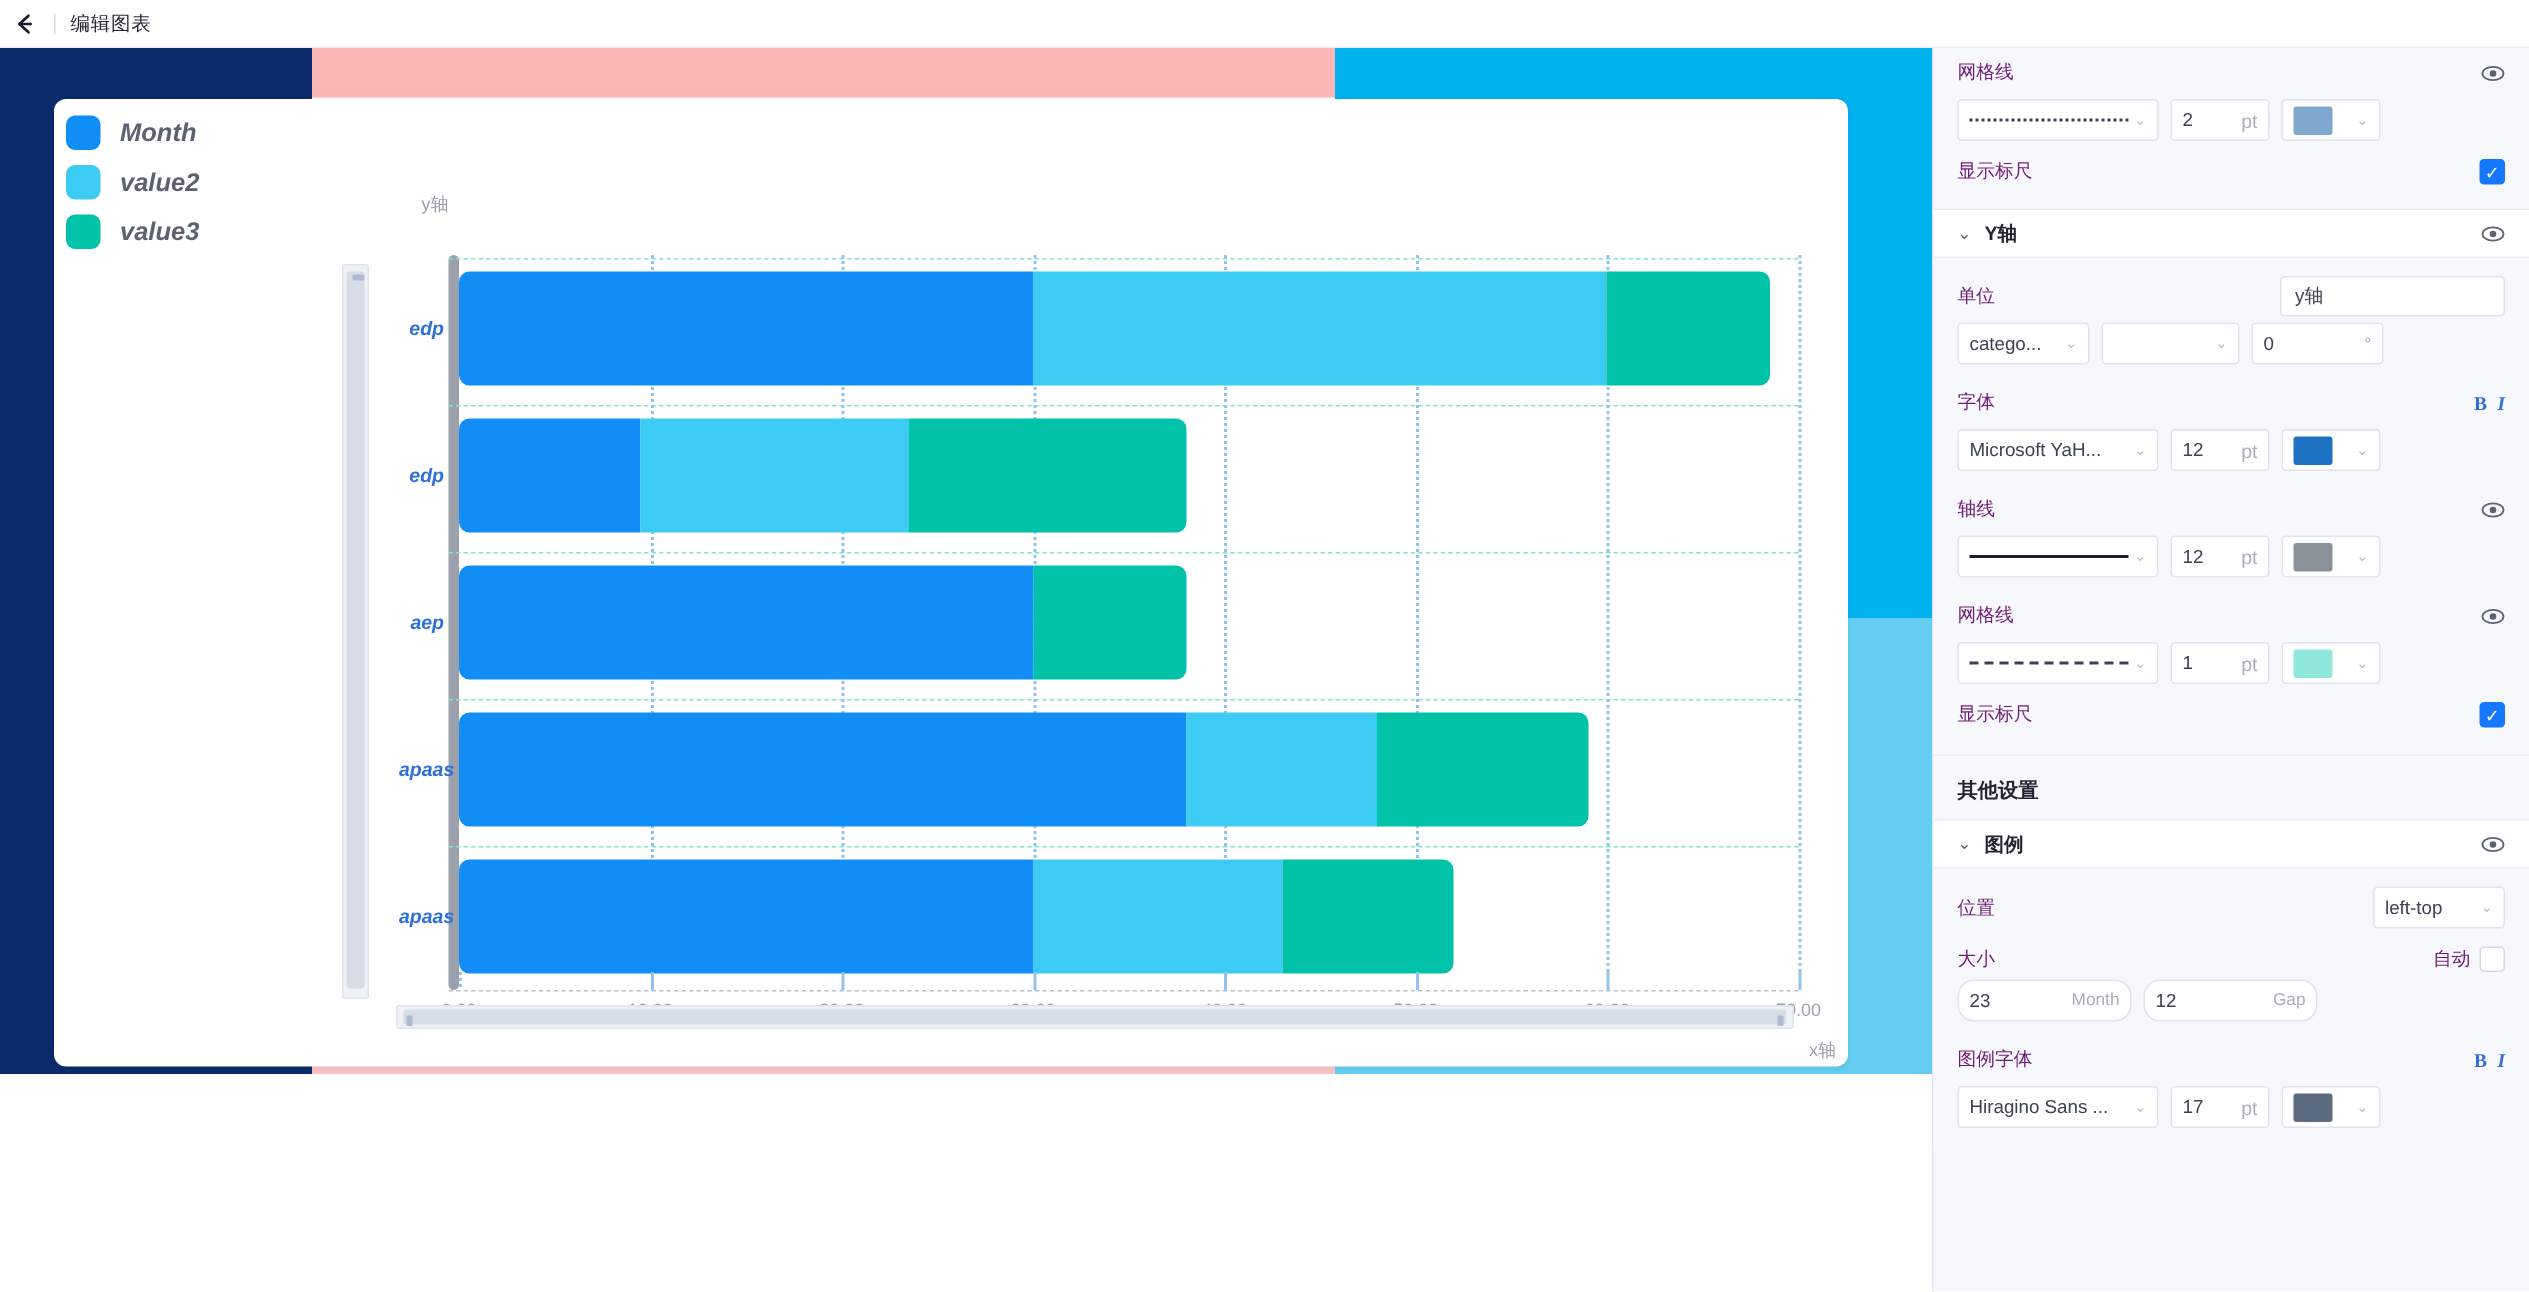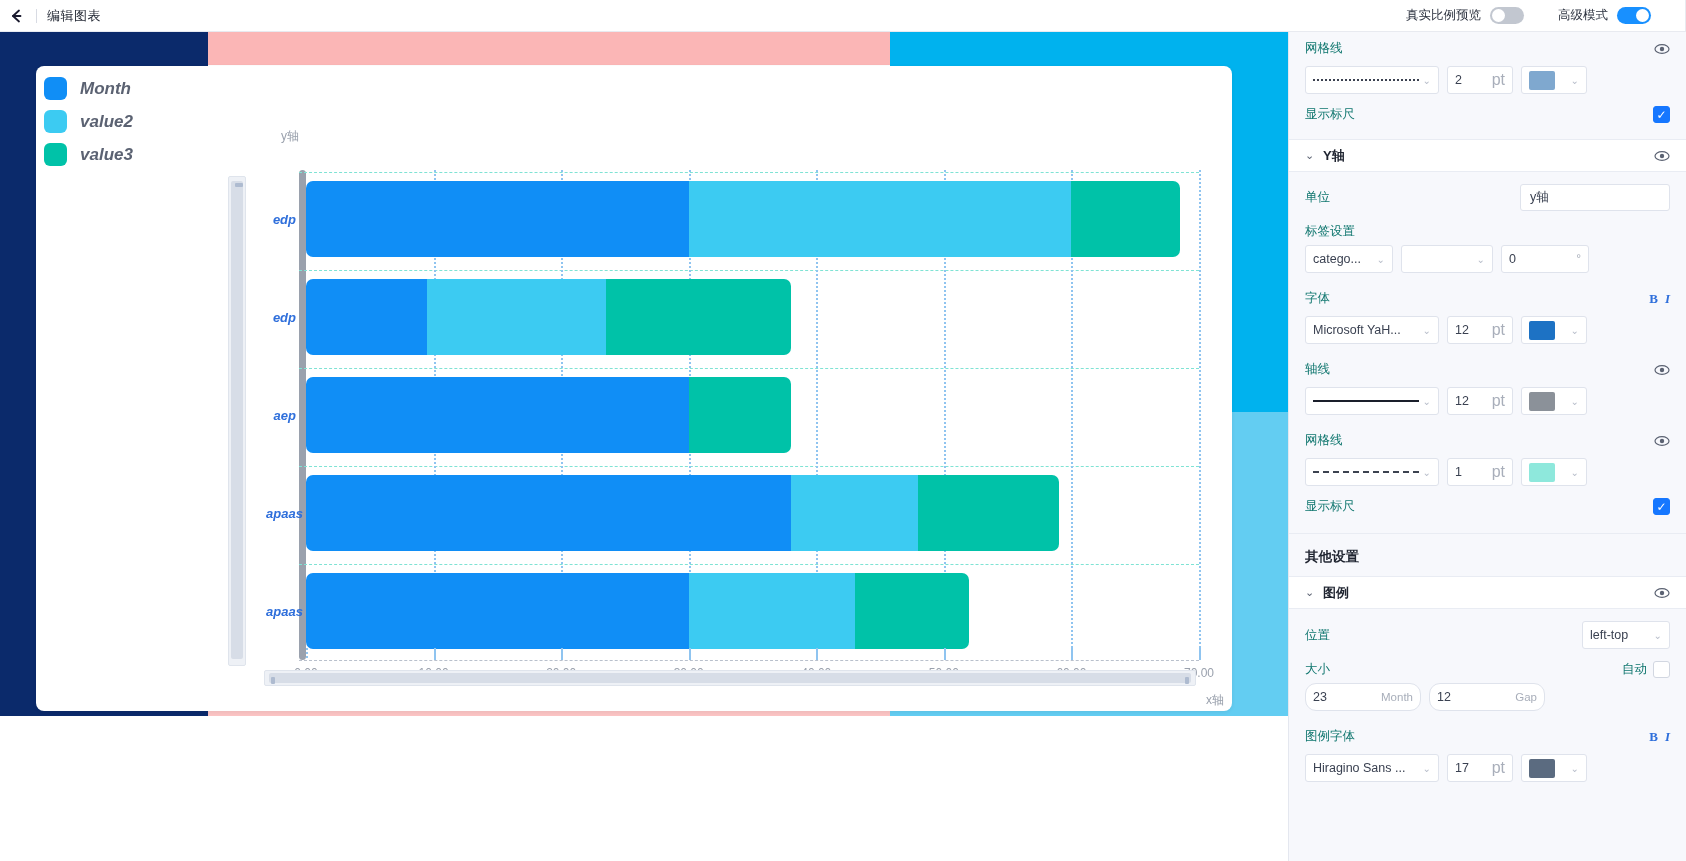--- a/index.html
+++ b/index.html
@@ -160,34 +160,34 @@
     background: #fff; border-top: 1px solid #e9ecf3; border-bottom: 1px solid #e9ecf3;
   }
   .chev { color: #5b6272; font-size: 11px; width: 18px; }
   .sec-title { font-size: 13px; color: #1f2430; font-weight: 600; }
   .eye { margin-left: auto; color: #5b6272; display: flex; align-items: center; }
 
   .field-row {
     display: flex; align-items: center; min-height: 30px;
     padding: 3px 16px 0 16px;
   }
-  .f-label { font-size: 12.5px; color: #0f766e; }
+  .f-label { font-size: 12.5px; color: #701a75; }
   .f-right { margin-left: auto; display: flex; align-items: center; gap: 6px; }
 
   .ctrl-row { display: flex; gap: 8px; padding: 4px 16px 9px 16px; }
 
   .sel, .inp {
     height: 28px; background: #fff; border: 1px solid #dfe3ec; border-radius: 3px;
     display: flex; align-items: center; padding: 0 7px; font-size: 12.5px;
     color: #3a4151; position: relative;
   }
   .sel .caret { margin-left: auto; color: #b6bcc9; font-size: 10px; padding-left: 4px; }
   .sel-line { width: 134px; }
   .inp-num { width: 66px; }
-  .inp-num .unit { margin-left: auto; color: #a8aeba; font-size: 16px; }
+  .inp-num .unit { margin-left: auto; color: #a8aeba; font-size: 13px; }
   .inp-num .deg { margin-left: auto; color: #a8aeba; font-size: 12px; }
   .sel-color { width: 66px; }
   .swatch-box { width: 26px; height: 19px; border-radius: 2px; }
 
   .dashline { flex: 1; height: 1px; }
   .dash-dotted { border-top: 2px dotted #3c4250; }
   .dash-dashed { border-top: 2px dashed #3c4250; }
   .dash-solid  { border-top: 2px solid #1a1f2b; }
 
   .bi { display: flex; gap: 7px; margin-left: auto; }
@@ -229,35 +229,20 @@
   <div class="header">
     <div class="back-arrow">
       <svg width="16" height="16" viewBox="0 0 16 16">
           <path d="M10 2.5 L4 8 L10 13.5" fill="none" stroke="#1a1a2e" stroke-width="1.8" stroke-linecap="round" stroke-linejoin="round"></path>
           <path d="M4 8 H11.5" stroke="#1a1a2e" stroke-width="1.8" stroke-linecap="round"></path>
         </svg>
     </div>
     <div class="hdr-divider"></div>
     <div class="hdr-title">编辑图表</div>
 
-    <div class="hdr-right">
-      <div class="tgl-group">
-        <span class="tgl-label">真实比例预览</span>
-        <div class="switch">
-            <div class="knob"></div>
-          </div>
-      </div>
-      <div class="tgl-group">
-        <span class="tgl-label">高级模式</span>
-        <div class="switch on">
-            <div class="knob"></div>
-          </div>
-      </div>
-      <div class="hdr-endbar"></div>
-    </div>
   </div>
 
   <div class="canvas">
     <div class="blk blk-navy"></div>
     <div class="blk blk-pink"></div>
     <div class="blk blk-pink2"></div>
     <div class="blk blk-cyan"></div>
     <div class="blk blk-cyan2"></div>
 
     <div class="chart-card">
@@ -403,23 +388,20 @@
     </div>
 
     <div class="block">
       <div class="field-row" style="padding-top:12px">
         <span class="f-label">单位</span>
         <div class="f-right">
           <input class="txt-input" value="y轴" style="">
         </div>
       </div>
 
-      <div class="field-row" style="padding-top:10px">
-        <span class="f-label">标签设置</span>
-      </div>
       <div class="ctrl-row">
         <div class="sel sel-small">
           <span>catego...</span>
           <span class="caret">⌄</span>
         </div>
         <div class="sel sel-mid">
           <span></span>
           <span class="caret">⌄</span>
         </div>
         <div class="inp inp-num" style="width:88px">

